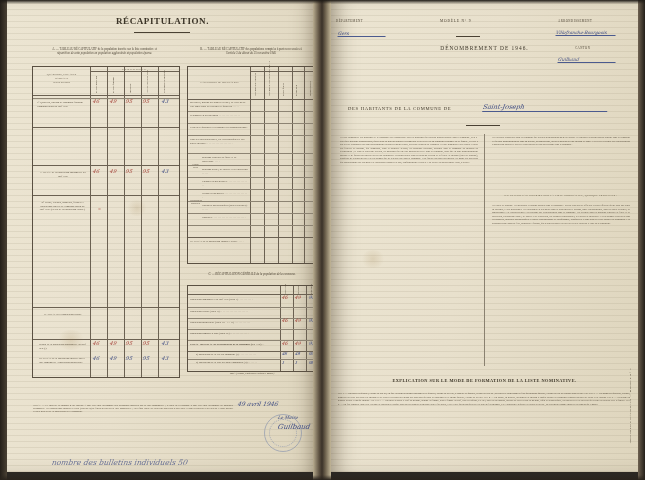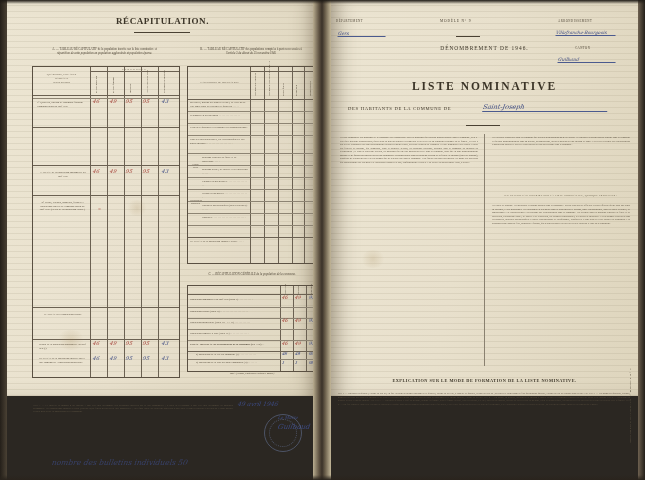--- a/index.html
+++ b/index.html
@@ -5,21 +5,21 @@
   html,body{margin:0;padding:0;}
   body{
     width:645px;height:480px;overflow:hidden;
     background:#2b2722;
     font-family:"Liberation Serif", serif;
   }
   #scan{position:relative;width:645px;height:480px;overflow:hidden;}
 
   
   .page{
-    position:absolute;top:0;height:396px;
+    position:absolute;top:0;height:472px;
     background:
       repeating-linear-gradient(0deg, rgba(150,140,115,.16) 0 1px, rgba(0,0,0,0) 1px 6px),
       linear-gradient(100deg,#ece5d2 0%,#e8e0cc 45%,#ded5bd 100%);
   }
   .page.left{left:6px;width:313px;
     box-shadow: inset -16px 0 22px -12px rgba(60,45,25,.55);}
   .page.right{left:330px;width:309px;
     box-shadow: inset 16px 0 22px -12px rgba(60,45,25,.5);}
 
   .gutter{position:absolute;left:313px;top:0;width:18px;height:480px;
@@ -286,21 +286,20 @@
     <div class="rhead" style="left:110px;top:19px;letter-spacing:.8px;font-size:3.6px;font-variant:small-caps;">MODÈLE N° 9</div>
     <div class="rule" style="position:absolute;left:126px;top:33px;width:24px;"></div>
 
     <div class="rhead" style="left:228px;top:19px;">ARRONDISSEMENT</div>
     <div class="hand ul" style="position:absolute;left:226px;top:30px;width:60px;font-size:4.4px;">Villefranche-Bourgeois</div>
     <div class="rhead" style="left:245px;top:46px;">CANTON</div>
     <div class="hand ul" style="position:absolute;left:228px;top:57px;width:58px;font-size:4.6px;">Guilbaud</div>
 
     <div class="ttl" style="position:absolute;left:0;width:309px;top:45px;font-size:5.4px;letter-spacing:1px;">DÉNOMBREMENT DE 1946.</div>
 
-    <div class="ttl" id="liste-title" style="position:absolute;left:0;width:309px;top:80px;">LISTE NOMINATIVE</div>
 
     <div style="position:absolute;left:18px;top:106px;font-size:4.6px;color:#40382a;letter-spacing:.7px;">DES HABITANTS DE LA COMMUNE DE</div>
     <div class="hand ul" style="position:absolute;left:153px;top:103px;width:125px;font-size:6.5px;">Saint-Joseph</div>
     <div class="rule" style="position:absolute;left:136px;top:122px;width:34px;"></div>
 
     <div class="colrule" style="left:154px;top:134px;height:232px;"></div>
 
     <div class="col" style="left:10px;top:136px;width:138px;">La liste nominative des habitants de la commune doit comprendre tous les habitants qui résident habituellement dans la commune, c'est-à-dire qui y habitent ordinairement, qu'ils aient ou non un domicile reconnu par la loi civile ou un logement personnel ou de famille, et il n'y a pas lieu de distinguer s'ils sont anciennement ou nouvellement établis, s'ils sont Français ou étrangers. La liste nominative sera établie à l'aide des feuilles de ménage, qui donneront, dans la première section, les habitants résidants, présents dans la commune au moment du recensement ; et dans la deuxième section, les habitants qui ont leur habitation réelle dans la commune, mais qui en sont momentanément absents. Il ne faudra pas inscrire sur la liste nominative les noms portés dans la troisième section de la feuille de ménage (listes de passage), puisqu'ils ne répondent pas à des personnes qui ne résident pas dans la commune. Il ne faudra pas non plus inscrire les noms des individus qui appartiennent aux catégories de population comptées à part, conformément à l'article 3 du décret du 25 novembre 1945, à savoir :</div>
 
     <div class="col" style="left:162px;top:136px;width:138px;">Les ouvriers domiciliés dans la commune qui travaillent momentanément au dehors. Les malades résidant habituellement dans la commune et qui sont momentanément dans un hôpital, un sanatorium, un préventorium ou une maison de santé. Les élèves externes des établissements d'instruction publics et privés à leurs parents ou tuteurs résidant dans la commune.</div>

